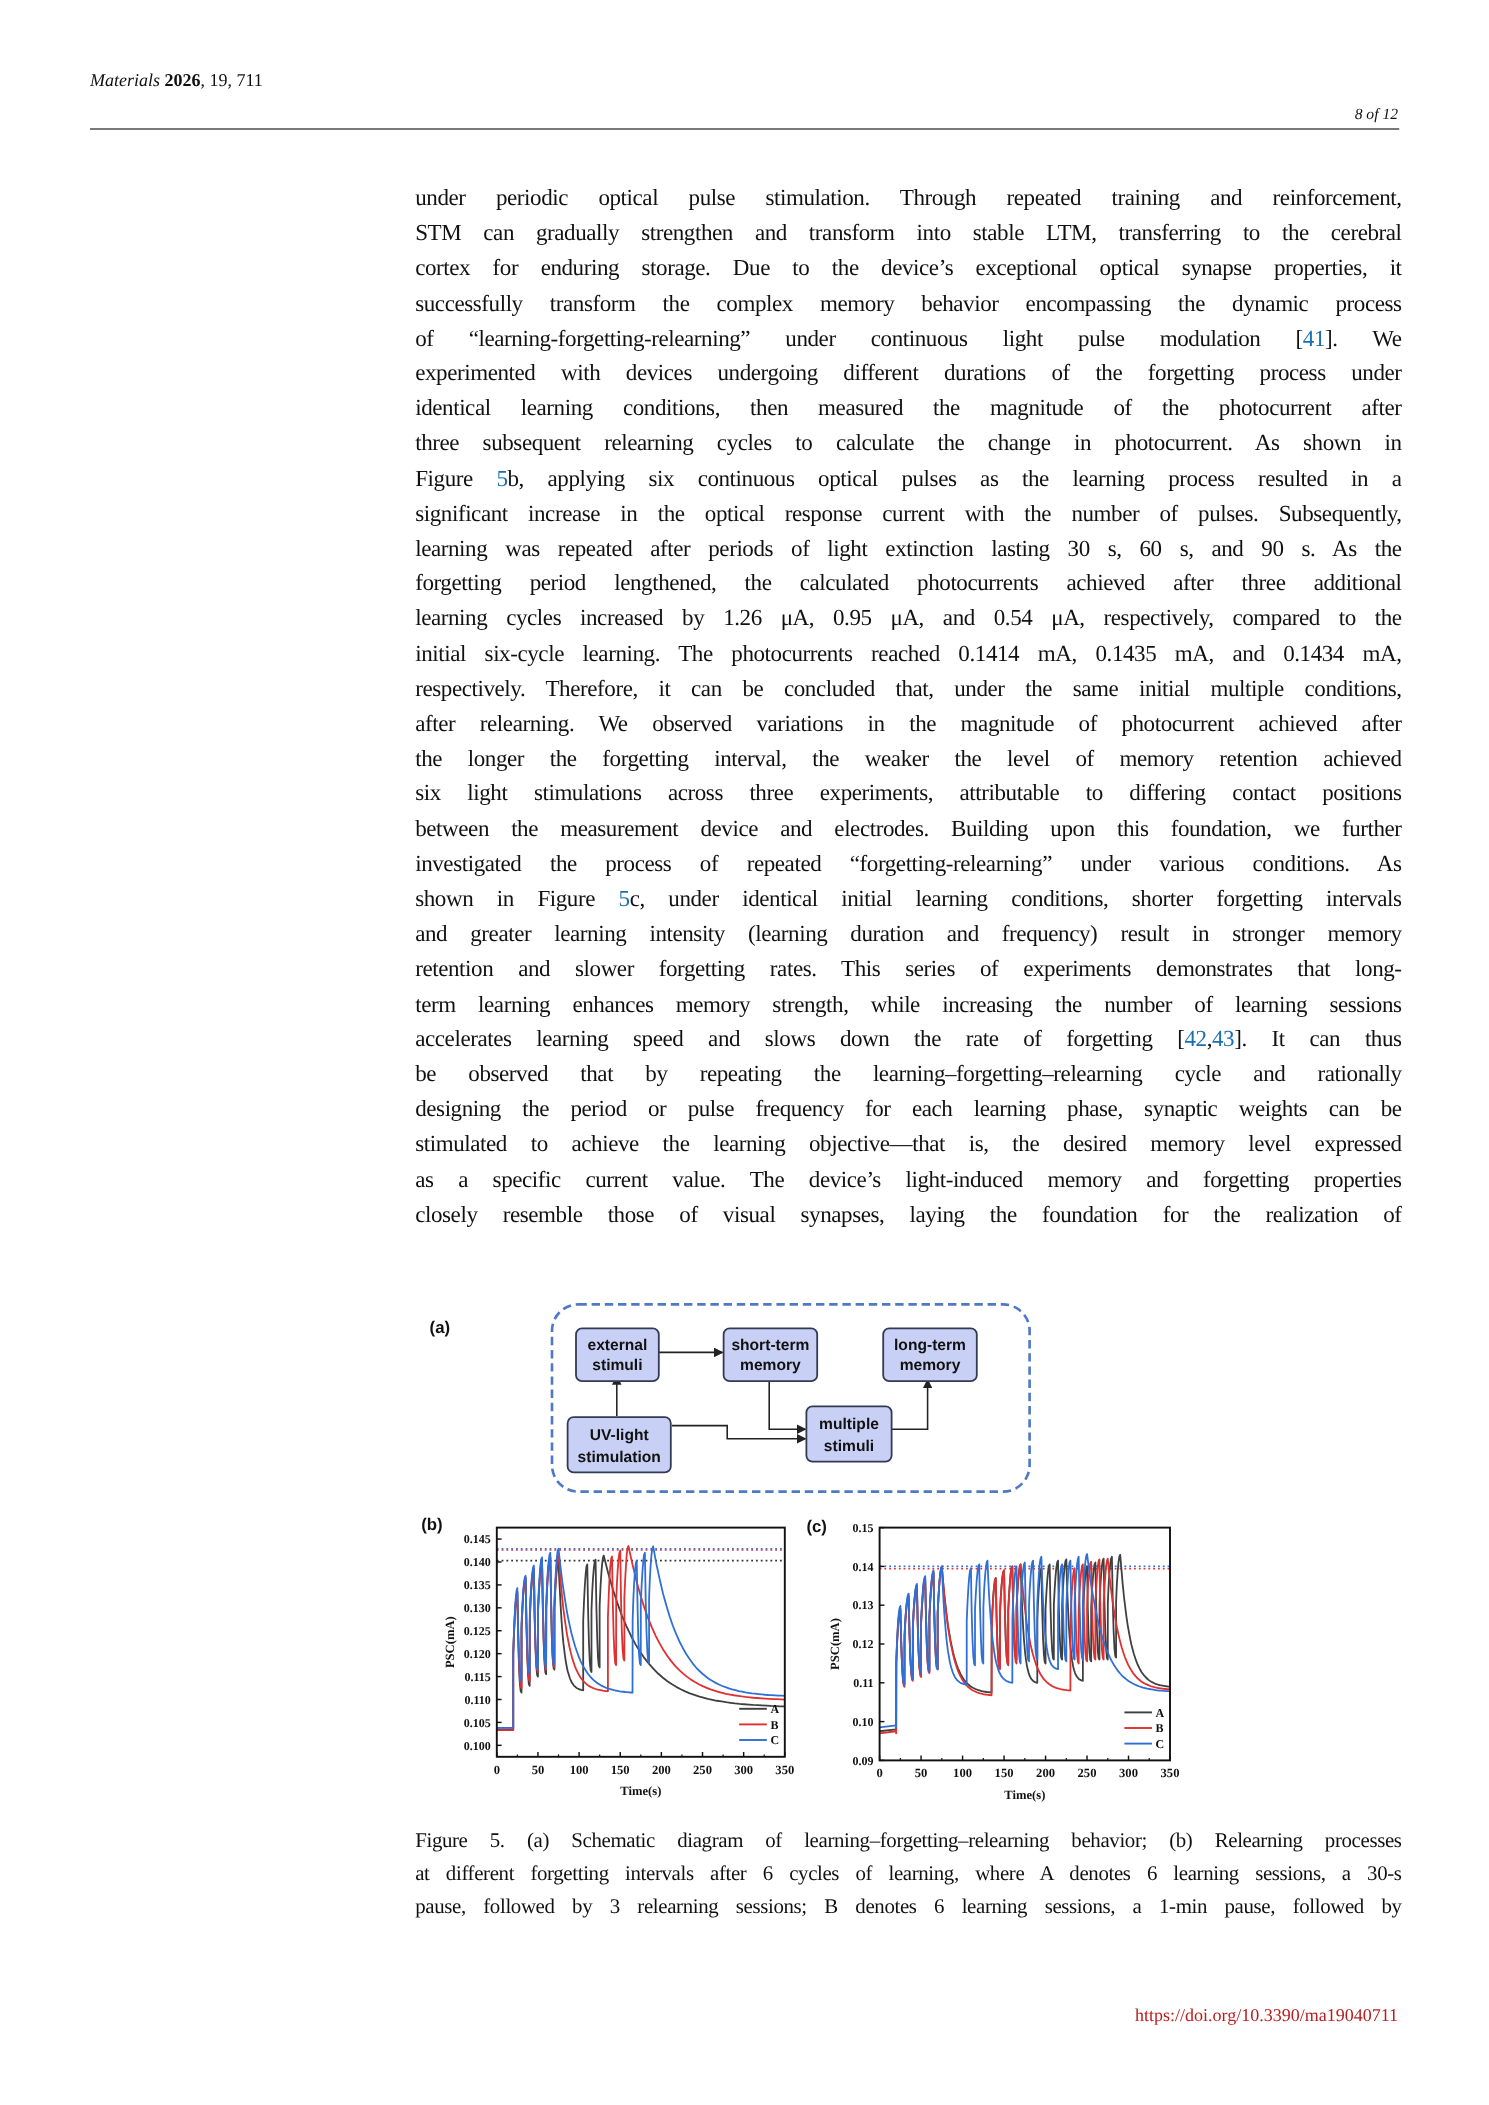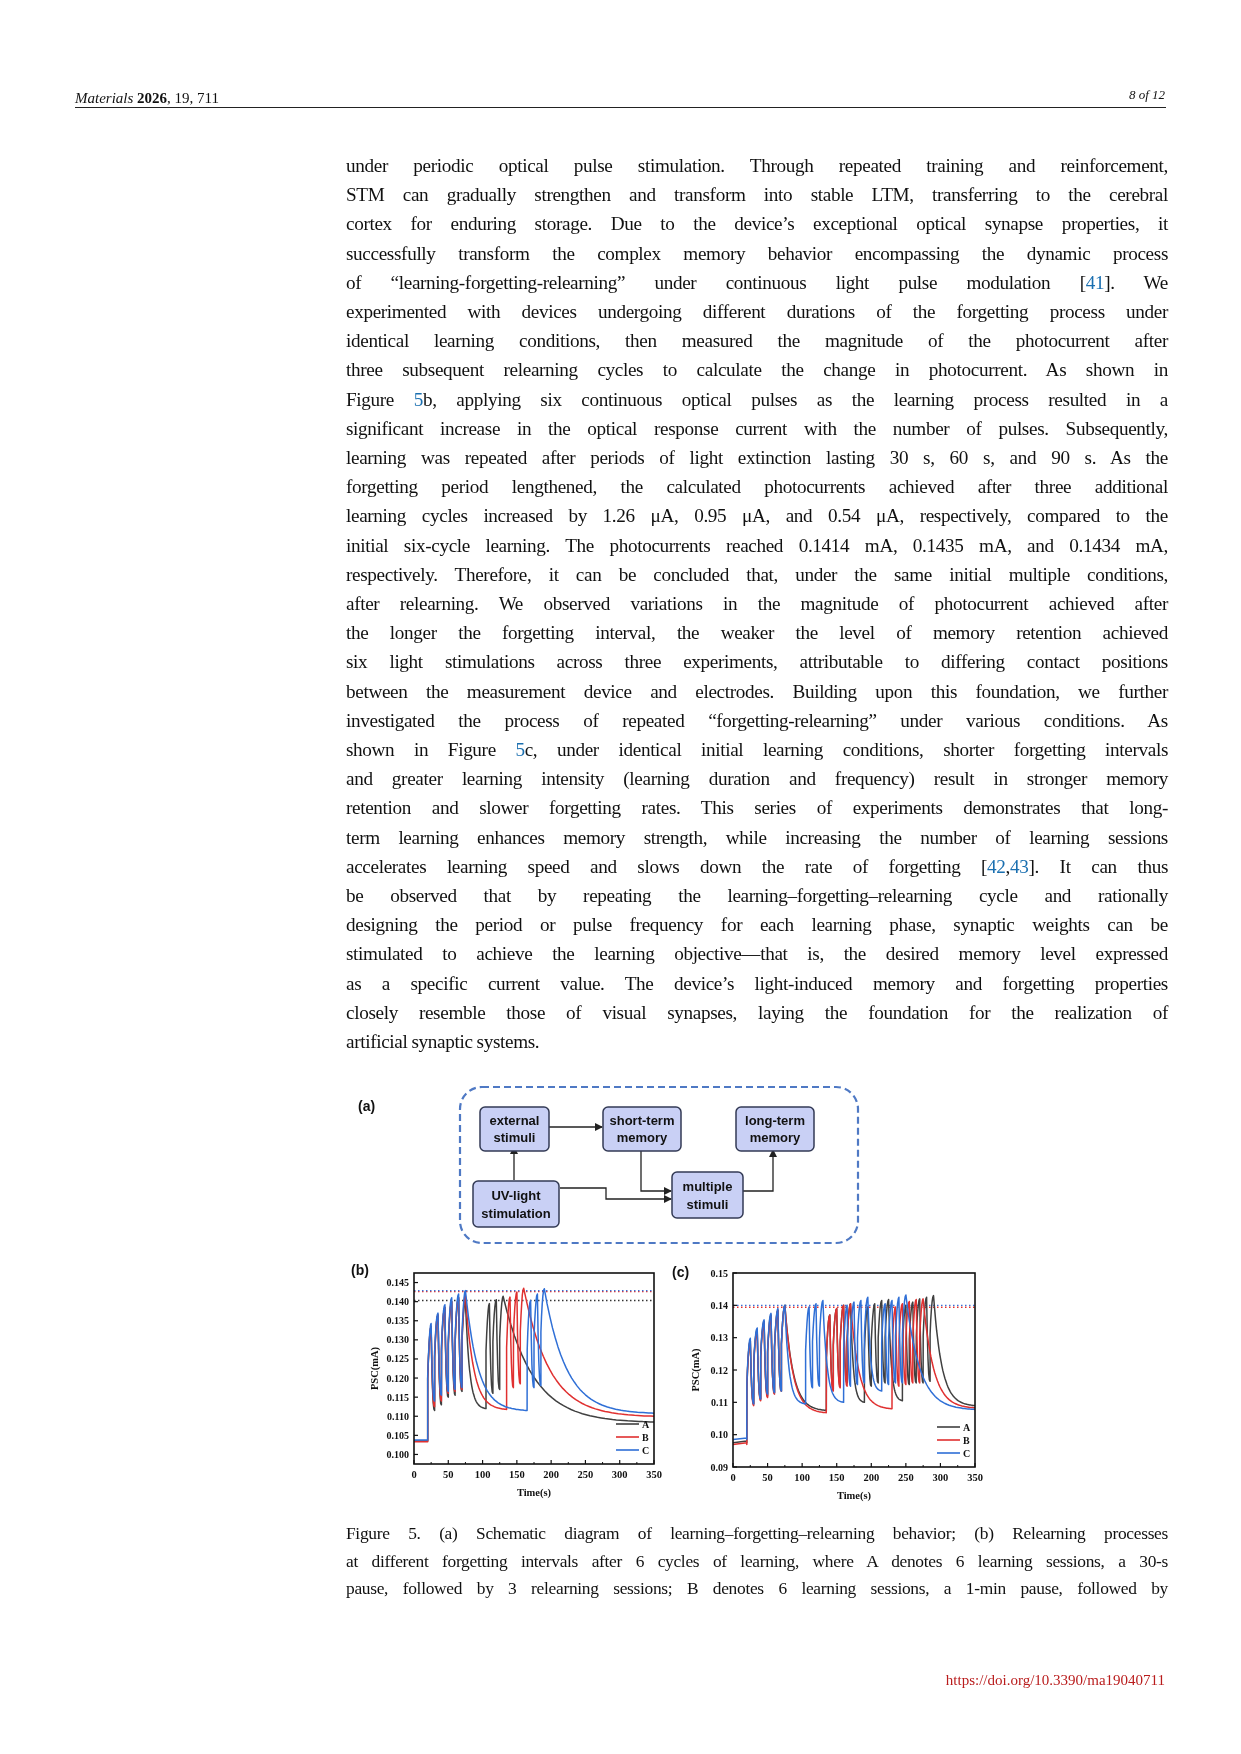--- a/index.html
+++ b/index.html
@@ -1,17 +1,17 @@
 <!DOCTYPE html>
 <html><head>
 <meta charset="utf-8">
 <style>
   html, body { margin:0; padding:0; background:#ffffff; }
   body { width:1241px; height:1754px; position:relative; overflow:hidden; font-family:"Liberation Serif", "DejaVu Serif", serif; color:#111; }
-  .hdr-left { position:absolute; left:75px; top:90px; font-size:15px; }
+  .hdr-left { position:absolute; left:75px; top:60px; font-size:15px; }
   .hdr-left i { font-style:italic; }
   .hdr-left b { font-weight:bold; }
   .hdr-right { position:absolute; right:76px; top:87px; font-size:13px;font-style:italic; }
   .hdr-rule { position:absolute; left:75px; top:107px; width:1091px; height:1px; background:#222; }
   .body-text { position:absolute; left:346px; top:151px; width:822px; font-size:19.2px; line-height:29.2px; text-align:justify; letter-spacing:-0.35px; word-spacing:-0.5px; }
   .body-text .ln { display:block; text-align:justify; text-align-last:justify; white-space:nowrap; overflow:visible; }
   .body-text .ln.last { text-align-last:left; }
   a.ref { color:#1a6fb0; text-decoration:none; }
   .panel-label { position:absolute; font-family:"Liberation Sans","DejaVu Sans",sans-serif; font-weight:bold; font-size:14px; }
   .diagram { position:absolute; left:458px; top:1085px; width:402px; height:160px; }
@@ -56,21 +56,20 @@
     <span class="ln"><span>shown in Figure </span><a class="ref">5</a><span>c, under identical initial learning conditions, shorter forgetting intervals</span></span>
     <span class="ln"><span>and greater learning intensity (learning duration and frequency) result in stronger memory</span></span>
     <span class="ln"><span>retention and slower forgetting rates. This series of experiments demonstrates that long-</span></span>
     <span class="ln"><span>term learning enhances memory strength, while increasing the number of learning sessions</span></span>
     <span class="ln"><span>accelerates learning speed and slows down the rate of forgetting [</span><a class="ref">42</a><span>,</span><a class="ref">43</a><span>].  It can thus</span></span>
     <span class="ln"><span>be observed that by repeating the learning–forgetting–relearning cycle and rationally</span></span>
     <span class="ln"><span>designing the period or pulse frequency for each learning phase, synaptic weights can be</span></span>
     <span class="ln"><span>stimulated to achieve the learning objective—that is, the desired memory level expressed</span></span>
     <span class="ln"><span>as a specific current value. The device’s light-induced memory and forgetting properties</span></span>
     <span class="ln"><span>closely resemble those of visual synapses, laying the foundation for the realization of</span></span>
-    <span class="ln last"><span>artificial synaptic systems.</span></span>
   </div>
 
 <div class="panel-label" style="left:358px; top:1098px;">(a)</div>
 <svg class="diagram" viewBox="0 0 402 160">
   <defs>
     <marker id="arr" markerWidth="8" markerHeight="8" refX="7" refY="4" orient="auto" markerUnits="userSpaceOnUse">
       <path d="M0,0 L8,4 L0,8 z" fill="#222"></path>
     </marker>
   </defs>
   <rect x="2" y="2" width="398" height="156" rx="22" ry="22" fill="none" stroke="#4f79c4" stroke-width="2.2" stroke-dasharray="7,4"></rect>

